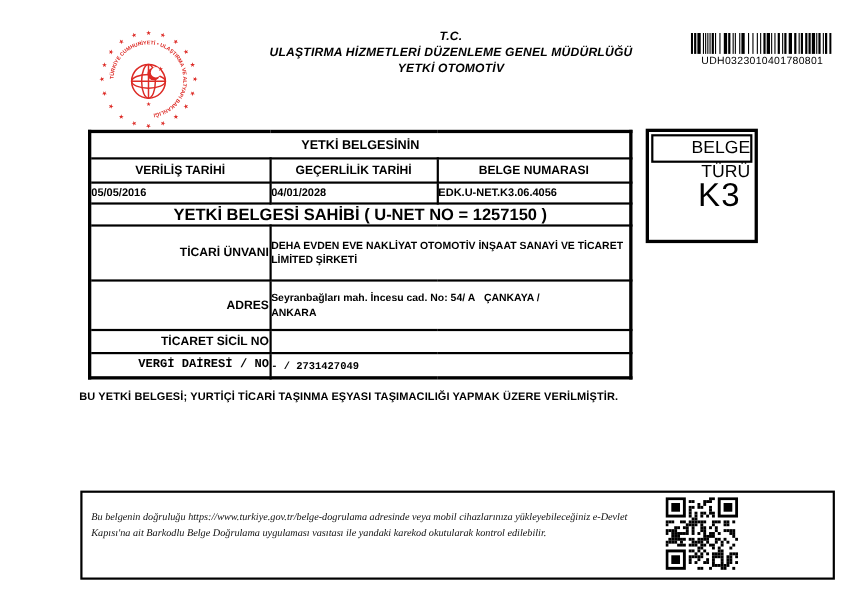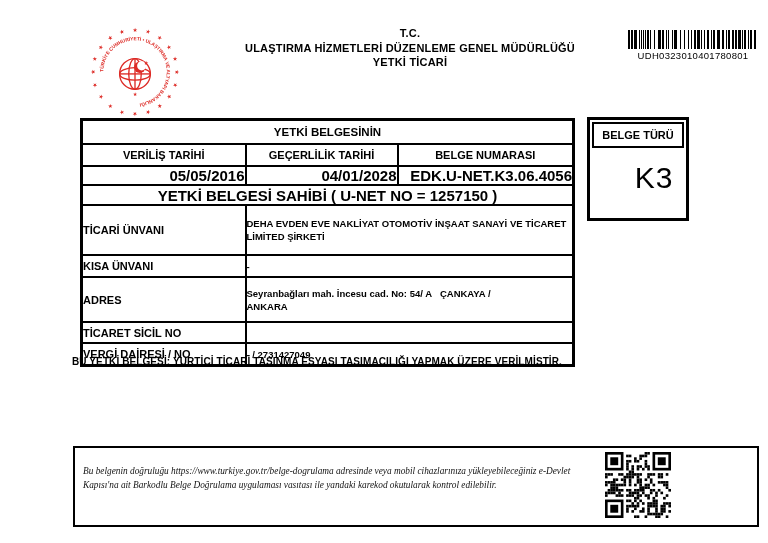--- a/index.html
+++ b/index.html
@@ -4,50 +4,50 @@
 <style>
   html,body{margin:0;padding:0;background:#fff;}
   .page{position:relative;width:768px;height:543px;background:#ffffff;overflow:hidden;
         font-family:"Liberation Sans", sans-serif;color:#000;}
 
   
   .emblem{position:absolute;left:87px;top:24px;width:96px;height:96px;}
 
   
   .header-block{position:absolute;left:240px;top:26px;width:340px;text-align:center;
-                font-weight:bold;font-size:11px;line-height:14.5px;letter-spacing:.2px;}
+                font-weight:bold;font-size:11px;line-height:14.5px;letter-spacing:.2px;font-style:italic;}
 
   
   .barcode-wrap{position:absolute;left:628px;top:30px;width:130px;text-align:center;}
   .barcode-wrap svg{display:block;}
   .barcode-label{font-size:9.5px;letter-spacing:.3px;margin-top:1px;}
 
   
   table.cert{position:absolute;left:80px;top:118px;width:492px;border-collapse:collapse;
              table-layout:fixed;border:3px solid #000;}
   table.cert td{border:2px solid #000;padding:0;font-weight:bold;vertical-align:middle;
                 overflow:hidden;}
   td.sec{height:22px;text-align:center;font-size:11.5px;}
   td.colhead{height:20px;text-align:center;font-size:11px;}
-  td.colval{height:17px;text-align:right;font-size:15px;}
+  td.colval{height:17px;text-align:left;font-size:10px;}
   td.owner{height:18px;text-align:center;font-size:15px;}
-  td.lbl{padding-left:26px;font-size:11px;}
+  td.lbl{padding-left:26px;font-size:11px;text-align:right;}
   td.val{padding:3px 4px 2px 6px;font-size:9.5px;line-height:13px;vertical-align:top;
          white-space:pre-line;}
   tr.r-ticari td{height:48px;}
   tr.r-kisa td{height:20px;}
   tr.r-adres td{height:43px;}
   tr.r-sicil td{height:19px;}
-  tr.r-vergi td{height:20px;}
+  tr.r-vergi td{height:20px;font-family:Liberation Mono, monospace;}
 
   
   .bt-box{position:absolute;left:587px;top:117px;width:102px;height:104px;
           border:3px solid #000;box-sizing:border-box;background:#fff;}
-  .bt-head{margin:2px;border:2px solid #000;height:22px;line-height:22px;text-align:center;
-           font-weight:bold;font-size:11px;}
+  .bt-head{margin:2px;border:2px solid #000;height:22px;line-height:22px;text-align:right;
+           font-weight:normal;font-size:16px;}
   .bt-value{text-align:center;font-size:30px;margin-top:13px;letter-spacing:1px;margin-left:32px;}
 
   
   .statement{position:absolute;left:72px;top:356px;width:620px;font-weight:bold;
              font-size:10px;letter-spacing:.1px;}
 
   
   .footer-box{position:absolute;left:73px;top:446px;width:686px;height:81px;
               border:2px solid #000;box-sizing:border-box;}
   .footer-text{position:absolute;left:8px;top:16px;width:525px;
@@ -99,21 +99,21 @@
       <circle cx="55" cy="45" r="6" fill="#DD2B26"></circle>
       <circle cx="57" cy="43.6" r="4.8" fill="#ffffff"></circle>
       <text x="61.5" y="42.5" font-size="6" fill="#DD2B26" text-anchor="middle">★</text>
       <text x="50" y="75.5" font-size="5.5" fill="#DD2B26" text-anchor="middle">★</text>
     </g>
   </svg>
 
   <div class="header-block">
     <div>T.C.</div>
     <div>ULAŞTIRMA HİZMETLERİ DÜZENLEME GENEL MÜDÜRLÜĞÜ</div>
-    <div>YETKİ TİCARİ</div>
+    <div>YETKİ OTOMOTİV</div>
   </div>
 
   <div class="barcode-wrap">
     <svg id="barcode-svg" width="128" height="19">
         <rect x="0" y="0" width="2" height="19" fill="#000"></rect>
         <rect x="3" y="0" width="2" height="19" fill="#000"></rect>
         <rect x="6" y="0" width="3" height="19" fill="#000"></rect>
         <rect x="11" y="0" width="1" height="19" fill="#000"></rect>
         <rect x="13" y="0" width="1" height="19" fill="#000"></rect>
         <rect x="15" y="0" width="1" height="19" fill="#000"></rect>
@@ -173,24 +173,20 @@
       <td class="colval">05/05/2016</td>
       <td class="colval">04/01/2028</td>
       <td class="colval">EDK.U-NET.K3.06.4056</td>
     </tr>
     <tr>
       <td class="owner" colspan="3">YETKİ BELGESİ SAHİBİ ( U-NET NO = 1257150 )</td>
     </tr>
     <tr class="r-ticari">
       <td class="lbl">TİCARİ ÜNVANI</td>
       <td class="val" colspan="2">DEHA EVDEN EVE NAKLİYAT OTOMOTİV İNŞAAT SANAYİ VE TİCARET LİMİTED ŞİRKETİ</td>
-    </tr>
-    <tr class="r-kisa">
-      <td class="lbl">KISA ÜNVANI</td>
-      <td class="val" colspan="2">-</td>
     </tr>
     <tr class="r-adres">
       <td class="lbl">ADRES</td>
       <td class="val" colspan="2">Seyranbağları mah. İncesu cad. No: 54/ A&nbsp;&nbsp; ÇANKAYA /
 ANKARA</td>
     </tr>
     <tr class="r-sicil">
       <td class="lbl">TİCARET SİCİL NO</td>
       <td class="val" colspan="2"></td>
     </tr>

